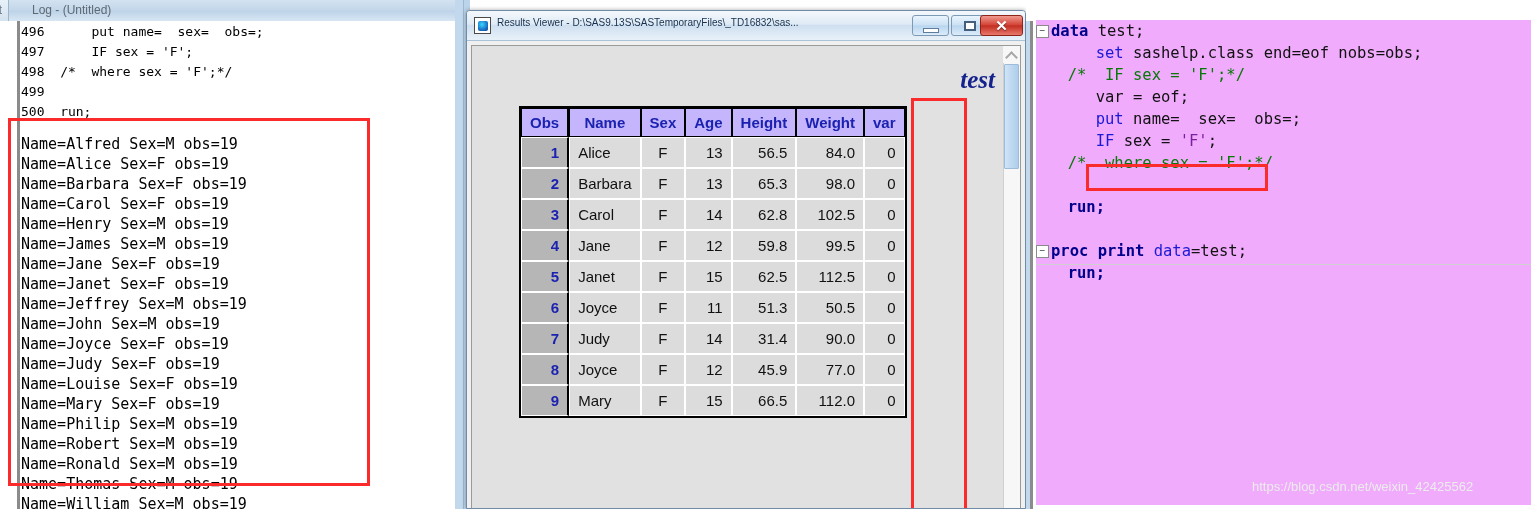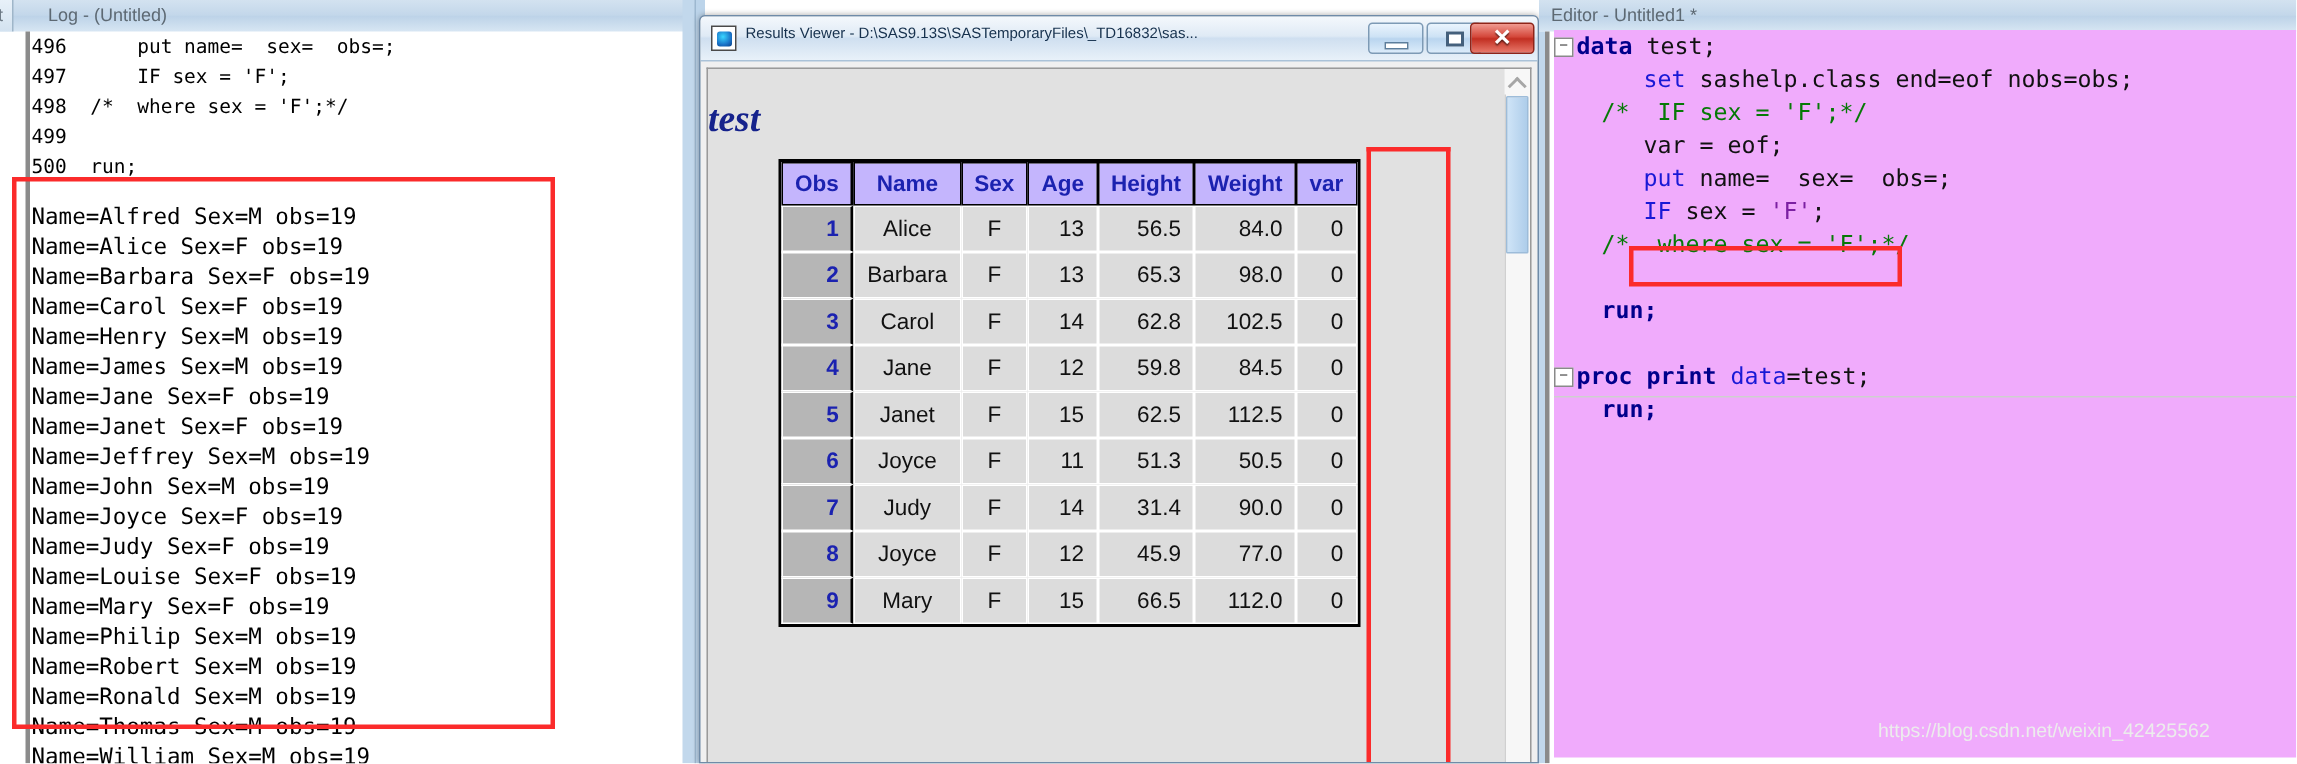--- a/index.html
+++ b/index.html
@@ -157,21 +157,21 @@
     width:7px;height:7px;border-left:2px solid #a6a6a6;border-top:2px solid #a6a6a6;
     transform:rotate(45deg);
   }
   #rv-scroll-thumb{
     position:absolute;right:1px;top:18px;width:15px;height:105px;
     background:linear-gradient(to right,#cfe4f7,#aecdea);
     border:1px solid #9dbcd9;box-sizing:border-box;border-radius:1px;
   }
   #rv-page-title{
     position:absolute;left:0;top:20px;width:523px;
-    text-align:left;
+    text-align:right;
     font-family:"Liberation Serif", serif;
     font-style:italic;font-weight:bold;font-size:25px;
     color:#15228c;
   }
   #rv-table-wrap{
     position:absolute;left:47px;top:60px;
   }
   table.sas-table{
     border-collapse:separate;
     border-spacing:0;
@@ -202,21 +202,21 @@
     color:#1b22b0;
     font-weight:bold;
     text-align:right;
     border-right:2px solid #000000;
   }
   table.sas-table th.obs-head{
     border-right:2px solid #000000;
   }
   td.num{text-align:right;}
   td.ctr{text-align:center;}
-  td.lft{text-align:center;}
+  td.lft{text-align:left;}
   #rv-var-highlight{
     position:absolute;left:439px;top:52px;width:56px;height:447px;
     border:3px solid #fb2b2b;
     border-bottom:none;
     box-sizing:border-box;
     pointer-events:none;
   }
 
   
   #editor-window{
@@ -367,21 +367,21 @@
               <td class="num">62.8</td>
               <td class="num">102.5</td>
               <td class="num">0</td>
             </tr>
             <tr>
               <td class="obs-cell">4</td>
               <td class="lft">Jane</td>
               <td class="ctr">F</td>
               <td class="num">12</td>
               <td class="num">59.8</td>
-              <td class="num">84.5</td>
+              <td class="num">99.5</td>
               <td class="num">0</td>
             </tr>
             <tr>
               <td class="obs-cell">5</td>
               <td class="lft">Janet</td>
               <td class="ctr">F</td>
               <td class="num">15</td>
               <td class="num">62.5</td>
               <td class="num">112.5</td>
               <td class="num">0</td>
@@ -429,23 +429,20 @@
     <div id="rv-var-highlight"></div>
 
     <div id="rv-scroll-track">
       <div id="rv-scroll-up"></div>
       <div id="rv-scroll-thumb"></div>
     </div>
   </div>
 </div>
 
 <div id="editor-window">
-  <div id="ed-tabstrip">
-    <div id="ed-tab-label">Editor - Untitled1 *</div>
-  </div>
   <div id="ed-left-rail"></div>
   <div id="ed-left-rail2"></div>
   <div id="ed-body"><div class="ed-line"><span class="fold">−</span><span class="kw">data</span><span class="pln"> test;</span></div><div class="ed-line"><span style="display: inline-block; width: 13px;"></span><span class="pln">     </span><span class="kw2">set</span><span class="pln"> sashelp.class end=eof nobs=obs;</span></div><div class="ed-line"><span style="display: inline-block; width: 13px;"></span><span class="cmt">  /*  IF sex = 'F';*/</span></div><div class="ed-line"><span style="display: inline-block; width: 13px;"></span><span class="pln">     var = eof;</span></div><div class="ed-line"><span style="display: inline-block; width: 13px;"></span><span class="pln">     </span><span class="kw2">put</span><span class="pln"> name=  sex=  obs=;</span></div><div class="ed-line"><span style="display: inline-block; width: 13px;"></span><span class="pln">     </span><span class="kw2">IF</span><span class="pln"> sex = </span><span class="str">'F'</span><span class="pln">;</span></div><div class="ed-line"><span style="display: inline-block; width: 13px;"></span><span class="cmt">  /*  where sex = 'F';*/</span></div><div class="ed-line"><span style="display: inline-block; width: 13px;"></span><span class="pln"> </span></div><div class="ed-line"><span style="display: inline-block; width: 13px;"></span><span class="pln">  </span><span class="kw">run;</span></div><div class="ed-line"><span style="display: inline-block; width: 13px;"></span><span class="pln"> </span></div><div class="ed-line"><span class="fold">−</span><span class="kw">proc print </span><span class="kw2">data</span><span class="pln">=test;</span></div><div class="ed-line"><span style="display: inline-block; width: 13px;"></span><span class="pln">  </span><span class="kw">run;</span></div></div>
   <div id="ed-rule"></div>
 </div>
 <div id="ed-if-highlight"></div>
 
 <div id="watermark">https://blog.csdn.net/weixin_42425562</div>
 
 </body></html>

